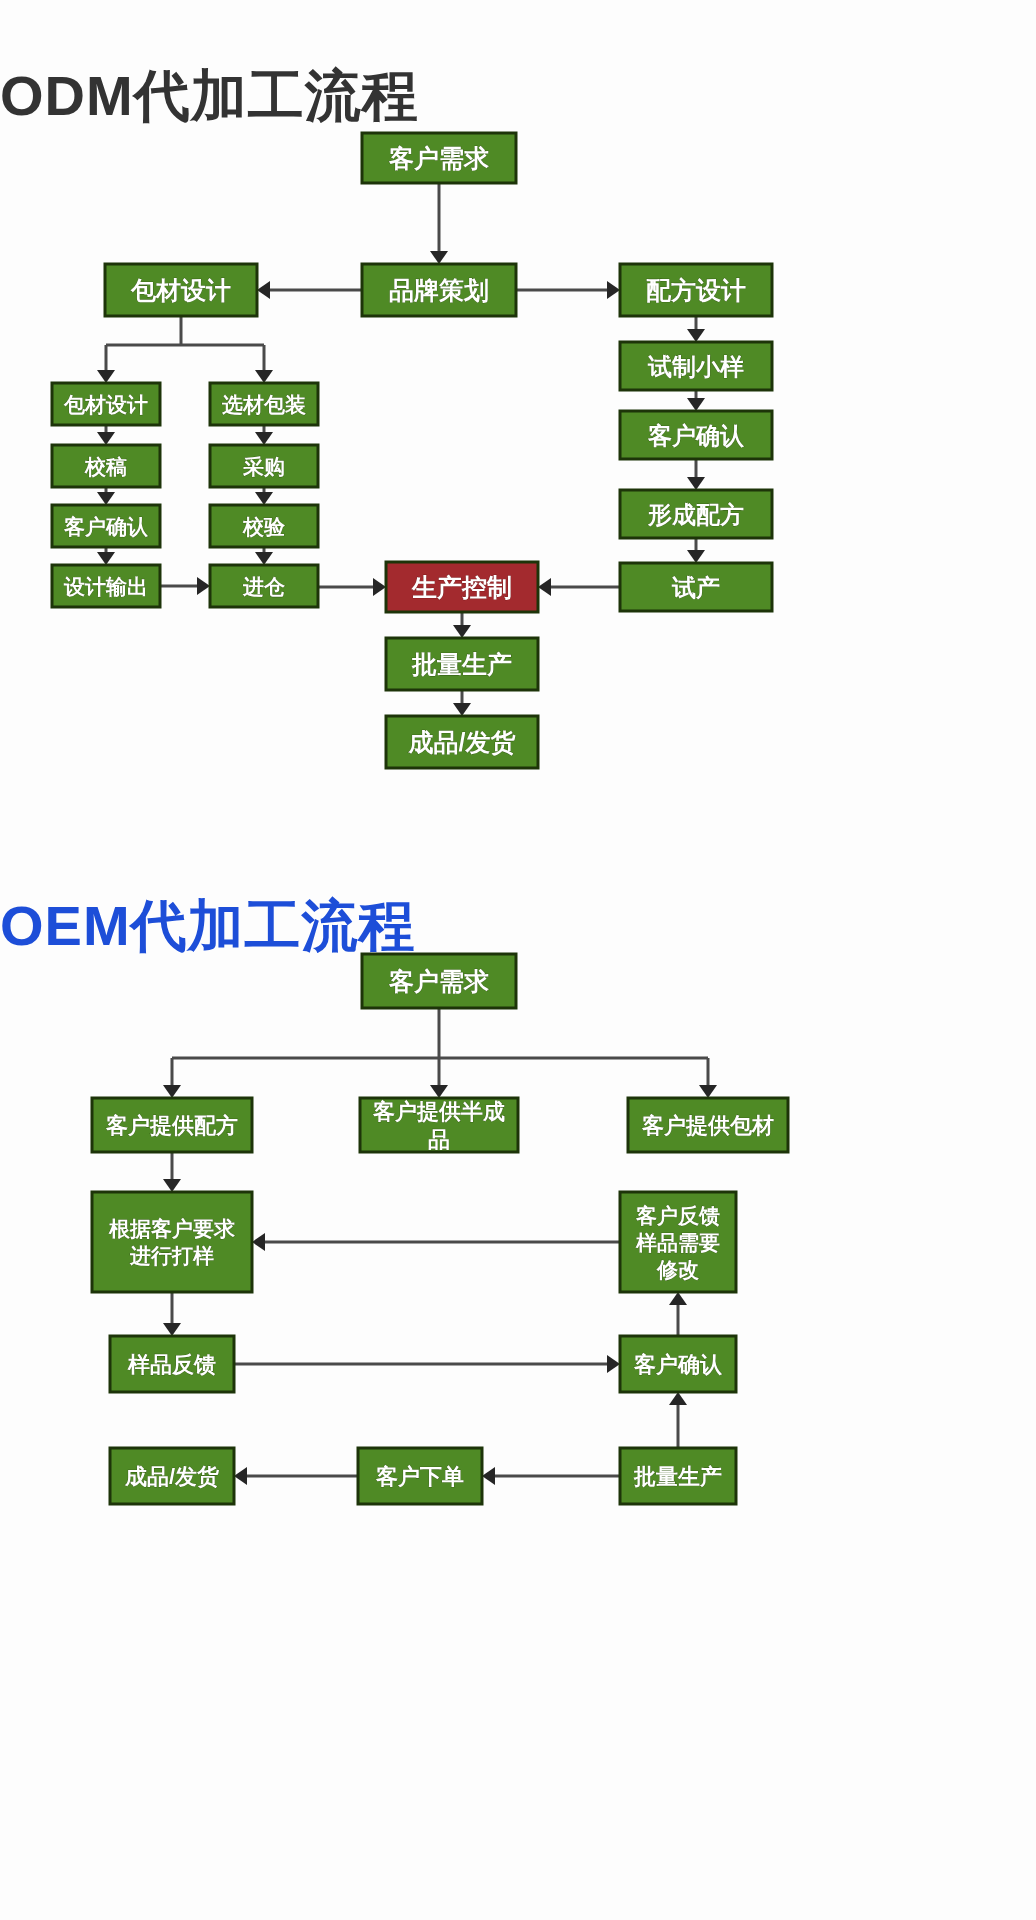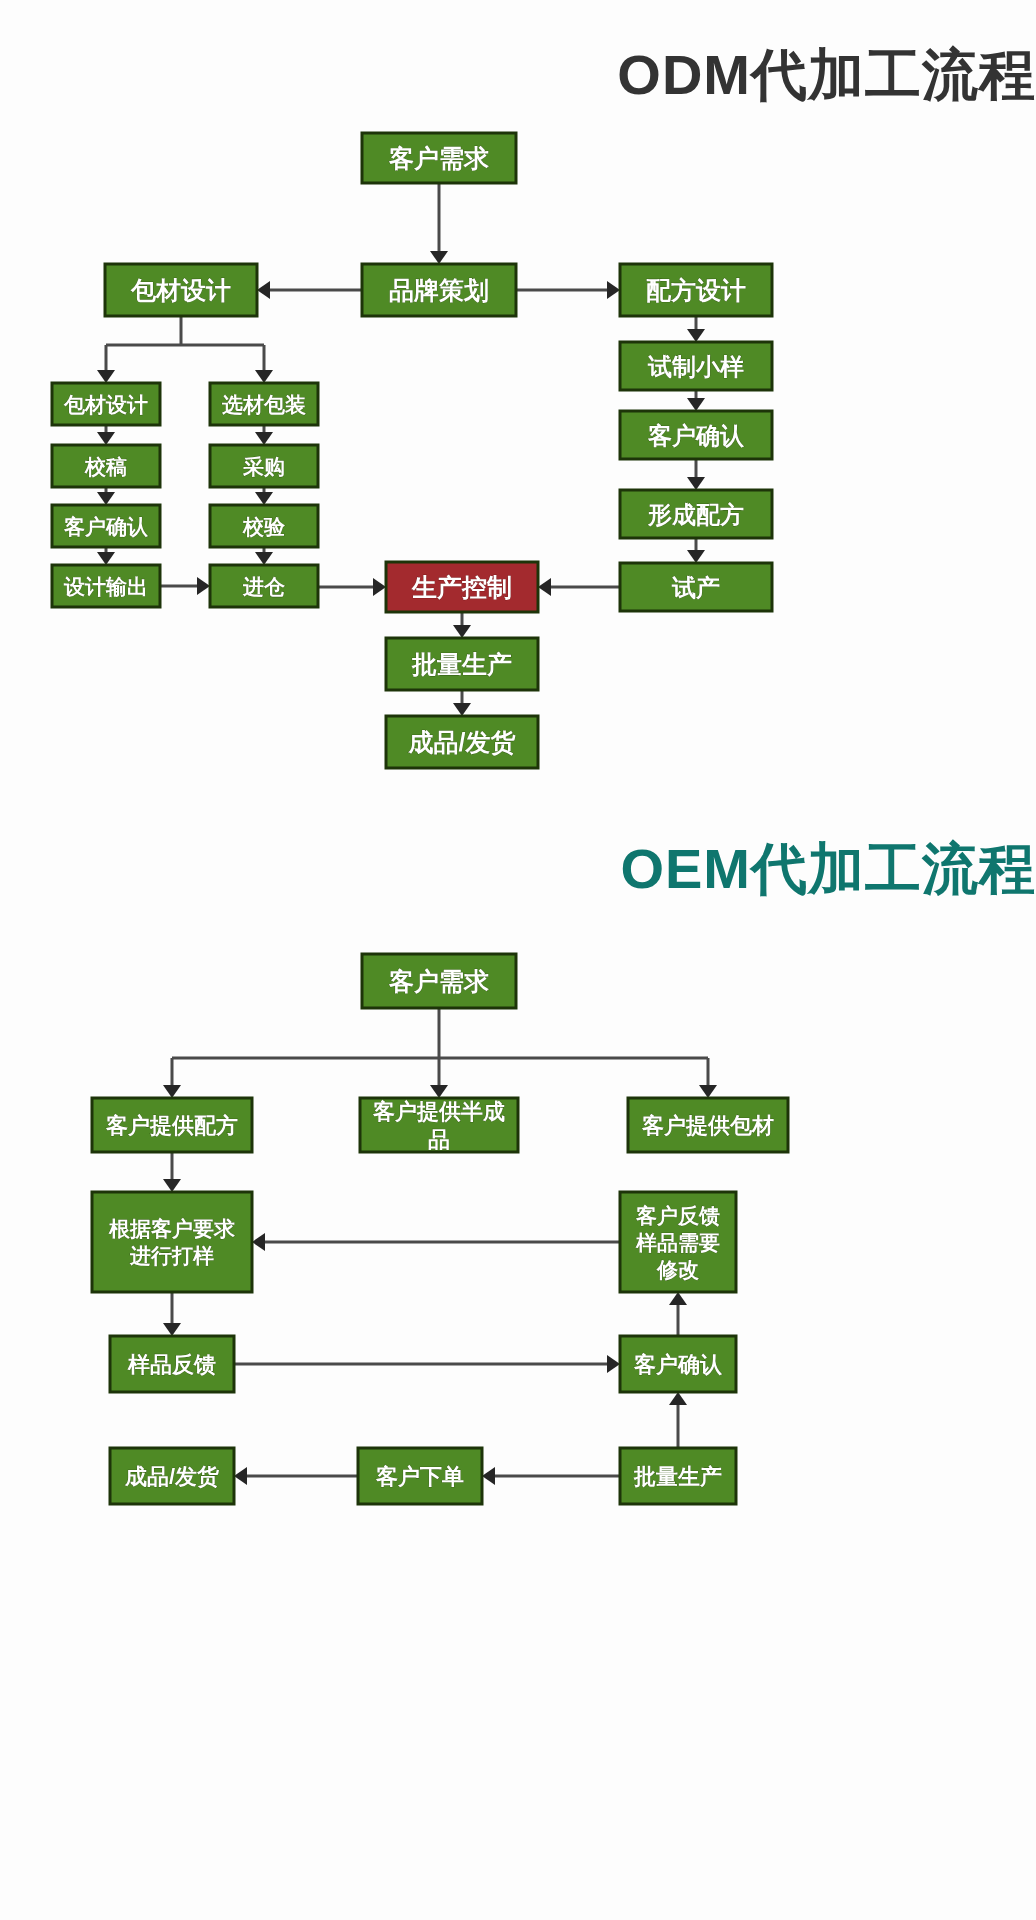--- a/index.html
+++ b/index.html
@@ -3,43 +3,44 @@
 <meta charset="utf-8">
 <style>
   html,body{margin:0;padding:0;background:#ffffff;}
   body{
     width:1036px;height:1920px;
     font-family:"Liberation Sans","DejaVu Sans",sans-serif;
     overflow:hidden;
   }
   #page{position:relative;width:1036px;height:1920px;background:#fdfdfd;}
   .chart-title{
-    position:absolute;left:0;width:1036px;text-align:right;
+    position:absolute;left:0;width:1036px;text-align:left;
     font-size:56px;font-weight:bold;color:#333333;
     letter-spacing:1px;
+    margin-top:21px;
   }
   svg{position:absolute;left:0;top:0;width:1036px;height:1920px;}
   .node-rect{stroke:#1d3409;stroke-width:3;}
   .node-green{fill:#4f8a25;}
   .node-red{fill:#a32a2e;}
   .node-text{
     font-family:"Liberation Sans","DejaVu Sans",sans-serif;
     font-weight:bold;fill:#ffffff;text-anchor:middle;
     paint-order:stroke;stroke:#2f5410;stroke-width:0.6px;
   }
   .node-text.red{stroke:#6d1416;}
   .edge{stroke:#4a4a4a;stroke-width:3;fill:none;}
   .edge-head{fill:#262626;}
 </style>
 </head>
 <body>
 
 <div id="page" style="background: rgb(253, 253, 253);">
   <div class="chart-title" id="title-odm" style="top: 38px; color: rgb(51, 51, 51);">ODM代加工流程</div>
-  <div class="chart-title" id="title-oem" style="top: 832px; color: #0f766e;">OEM代加工流程</div>
+  <div class="chart-title" id="title-oem" style="top: 868px; color: #1d4ed8;">OEM代加工流程</div>
   <svg id="flow-svg" viewBox="0 0 1036 1920" xmlns="http://www.w3.org/2000/svg">
       <g>
         <path d="M439,183 L439,258" class="edge" stroke="#4a4a4a"></path>
         <polygon points="430,251 448,251 439,264" class="edge-head"></polygon>
         <path d="M362,290 L265,290" class="edge" stroke="#4a4a4a"></path>
         <polygon points="270,281 270,299 257,290" class="edge-head"></polygon>
         <path d="M516,290 L612,290" class="edge" stroke="#4a4a4a"></path>
         <polygon points="607,281 607,299 620,290" class="edge-head"></polygon>
         <path d="M181,316 L181,345 M106,345 L264,345 M106,345 L106,377 M264,345 L264,377" class="edge" stroke="#4a4a4a"></path>
         <polygon points="97,370 115,370 106,383" class="edge-head"></polygon>

